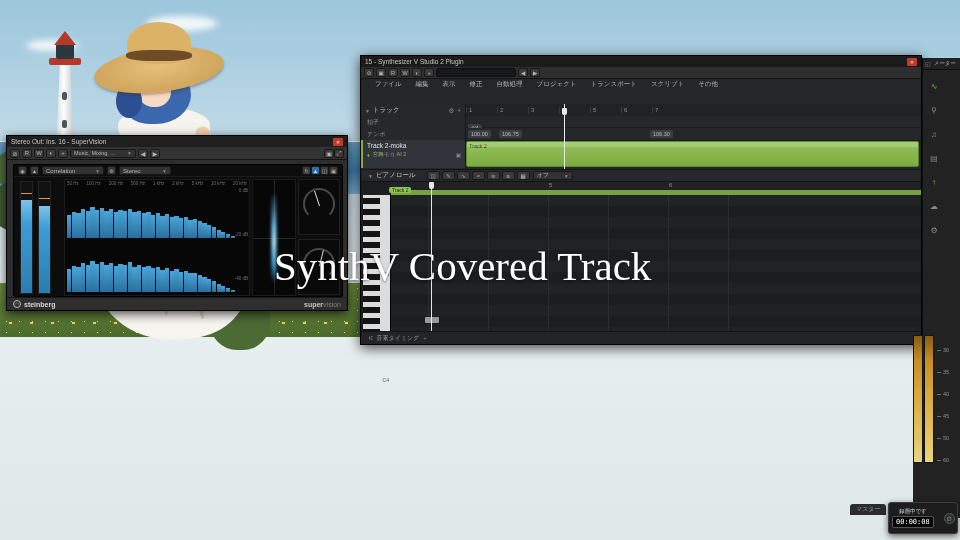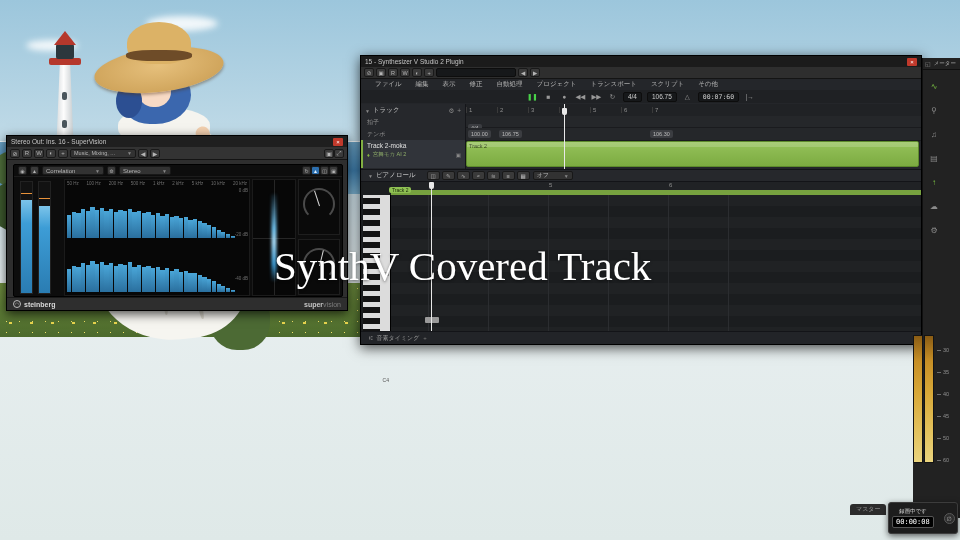--- a/index.html
+++ b/index.html
@@ -409,33 +409,20 @@
       <span>ファイル</span>
       <span>編集</span>
       <span>表示</span>
       <span>修正</span>
       <span>自動処理</span>
       <span>プロジェクト</span>
       <span>トランスポート</span>
       <span>スクリプト</span>
       <span>その他</span>
     </div>
-  <div id="sy-trans">
-    <span class="tbtn" style="color:#49d249">❚❚</span>
-    <span class="tbtn">■</span>
-    <span class="tbtn">●</span>
-    <span class="tbtn">◀◀</span>
-    <span class="tbtn">▶▶</span>
-    <span class="tbtn">↻</span>
-    <span class="tfield">4/4</span>
-    <span class="tfield">106.75</span>
-    <span class="tbtn">△</span>
-    <span class="tfield mono">00:07:60</span>
-    <span class="tbtn">|→</span>
-  </div>
   <div id="sy-trackpanel">
     <div class="flex" style="height:13px;padding:0 4px;gap:3px;color:#c5c5c5">
       <span style="font-size:5px;color:#888">▼</span>
         <span>トラック</span>
       <span style="margin-left:auto;color:#888">⚙</span>
       <span style="color:#888">+</span>
     </div>
     <div class="flex" style="height:11px;padding:0 6px;font-size:6px;color:#8e8e8e">拍子</div>
     <div class="flex" style="height:12px;padding:0 6px;font-size:6px;color:#8e8e8e">テンポ</div>
     <div style="height:28px;background:#31343a;border-left:2px solid #82b043;padding:2px 4px">

